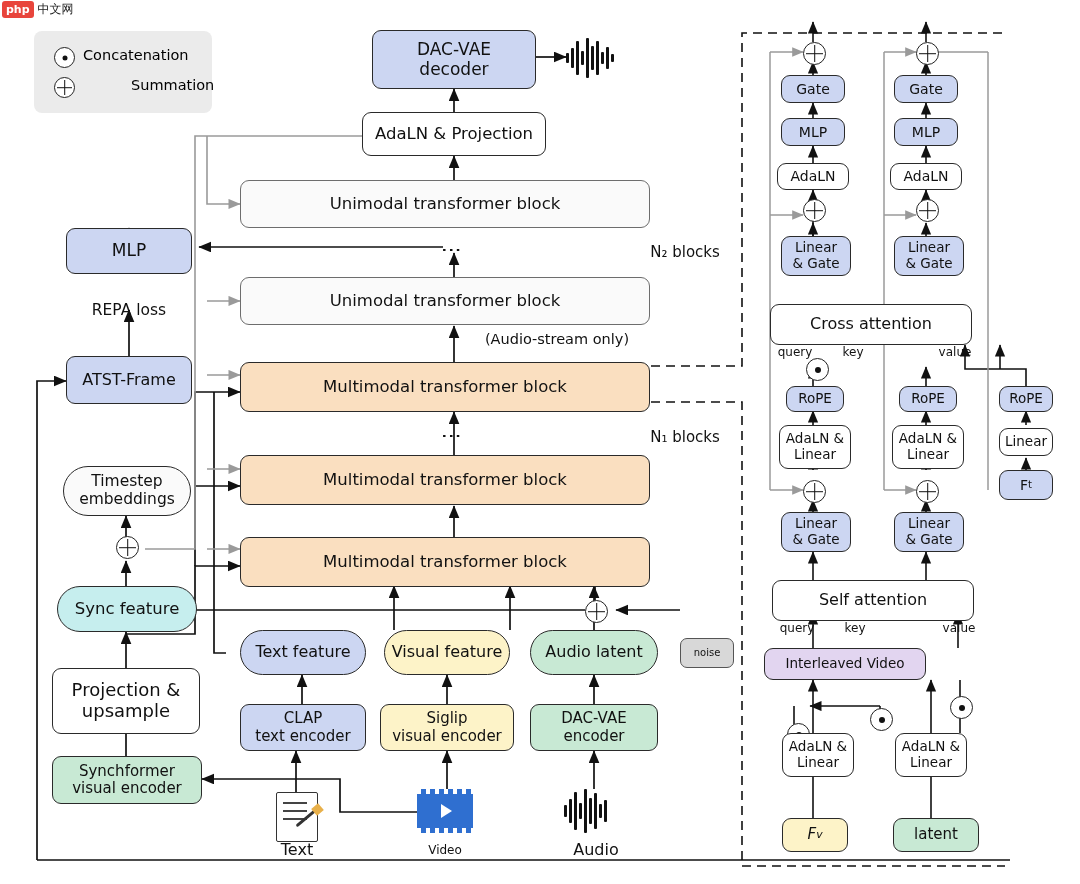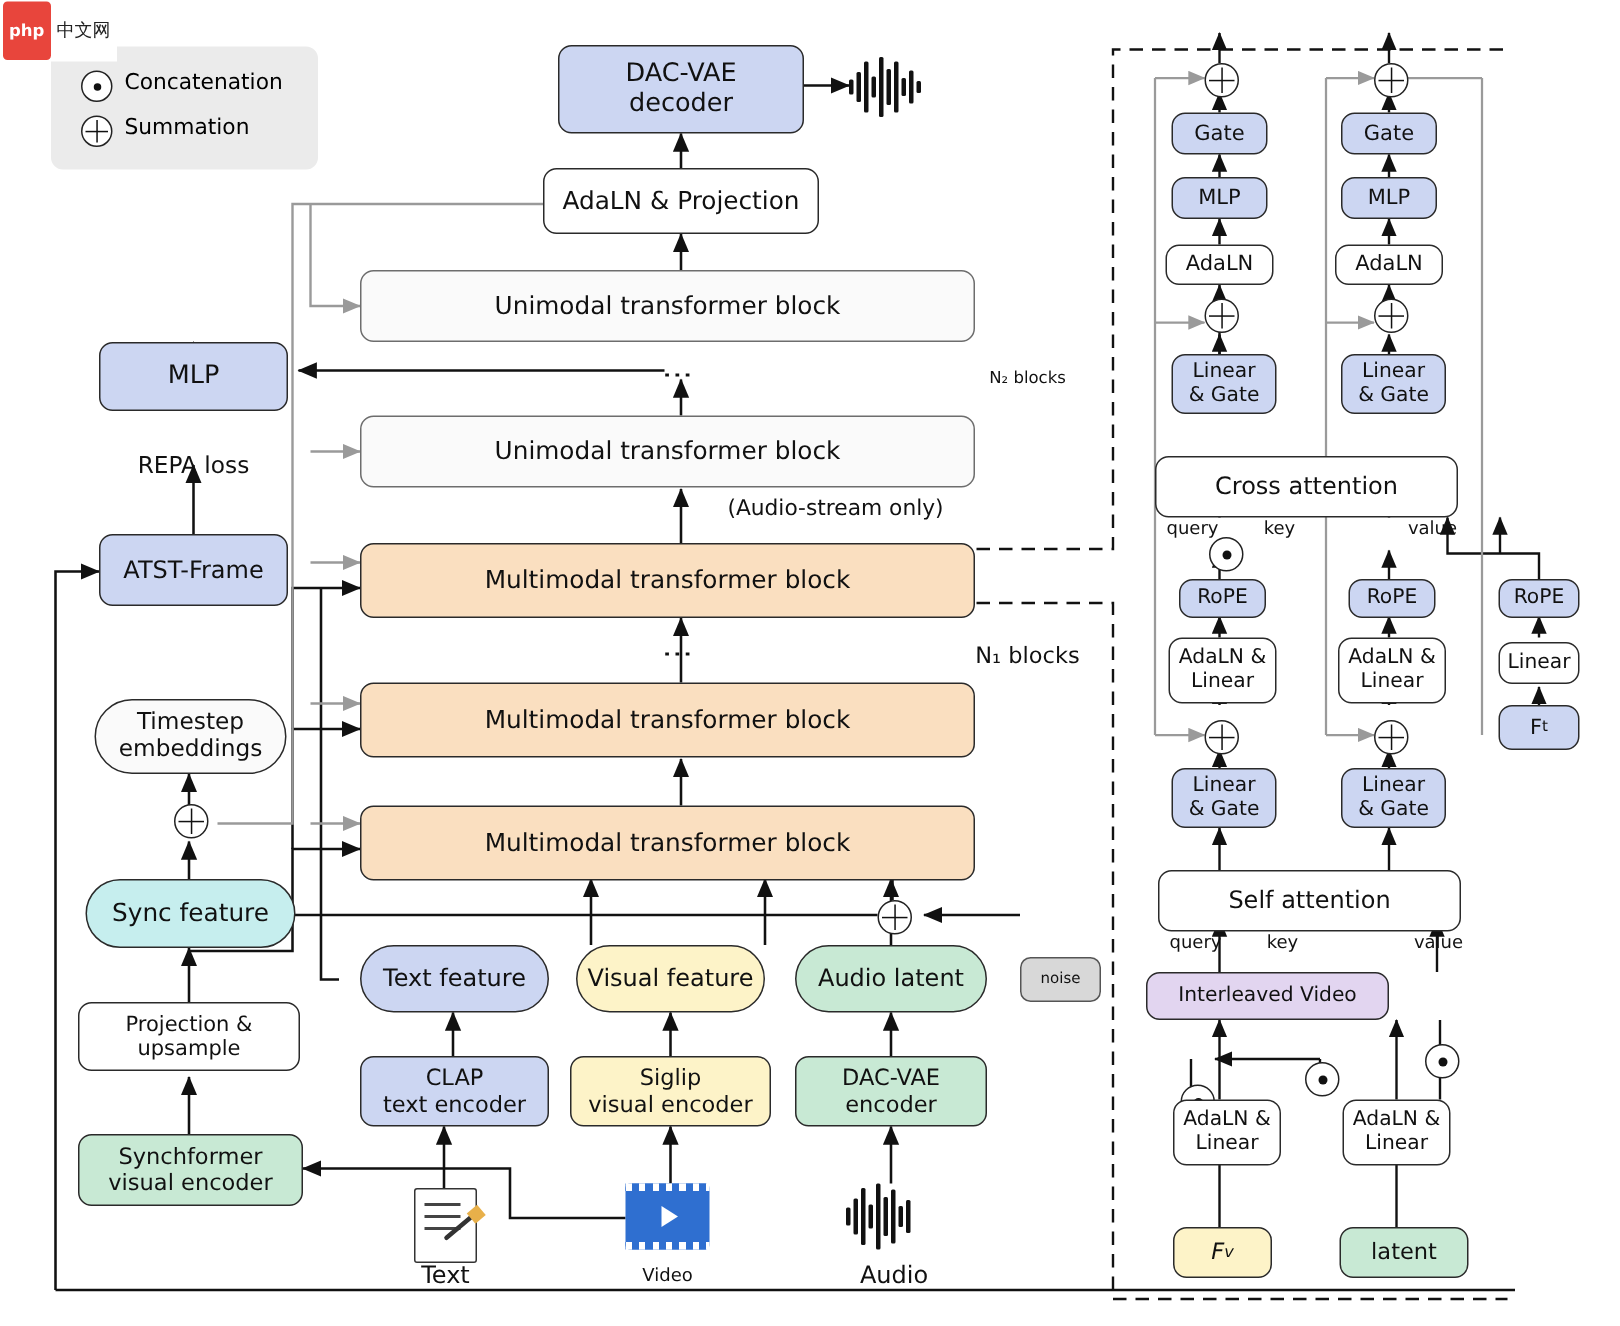--- a/index.html
+++ b/index.html
@@ -13,21 +13,21 @@
   .circ{width:19px;height:19px;border:1.6px solid #222;border-radius:50%;position:relative;background:#fff;flex:none;}
   .circ.dot::after{content:"";position:absolute;left:50%;top:50%;width:5px;height:5px;background:#111;border-radius:50%;transform:translate(-50%,-50%);}
   .circ.plus::before{content:"";position:absolute;left:50%;top:2px;bottom:2px;width:1.6px;background:#111;transform:translateX(-50%);}
   .circ.plus::after{content:"";position:absolute;top:50%;left:2px;right:2px;height:1.6px;background:#111;transform:translateY(-50%);}
   .op{position:absolute;width:21px;height:21px;border:1.6px solid #222;border-radius:50%;background:#fff;}
   .op.plus::before{content:"";position:absolute;left:50%;top:2px;bottom:2px;width:1.6px;background:#111;transform:translateX(-50%);}
   .op.plus::after{content:"";position:absolute;top:50%;left:2px;right:2px;height:1.6px;background:#111;transform:translateY(-50%);}
   .op.dot::after{content:"";position:absolute;left:50%;top:50%;width:6px;height:6px;background:#111;border-radius:50%;transform:translate(-50%,-50%);}
   .dots{position:absolute;color:#111;font-size:20px;letter-spacing:0;line-height:6px;writing-mode:vertical-rl;}
   .wm{position:absolute;left:0;top:0;display:flex;align-items:center;gap:4px;background:#fff;padding:1px 4px 1px 2px;}
-  .wm .php{background:#e8453c;color:#fff;font-weight:bold;font-size:11px;border-radius:3px;padding:13px 4px;}
+  .wm .php{background:#e8453c;color:#fff;font-weight:bold;font-size:11px;border-radius:3px;padding:2px 4px;}
   .wm .cn{color:#222;font-size:12px;}
   svg{position:absolute;left:0;top:0;width:1080px;height:884px;pointer-events:none;}
   .wave{position:absolute;display:flex;align-items:center;gap:2px;}
   .wave i{display:block;width:3px;background:#111;border-radius:1px;}
   .vid{position:absolute;background:#2f6fd0;border-radius:3px;display:flex;align-items:center;justify-content:center;}
   .vid .tri{width:0;height:0;border-left:11px solid #fff;border-top:7px solid transparent;border-bottom:7px solid transparent;margin-left:3px;}
   .vid .strip{position:absolute;left:0;right:0;height:5px;background:repeating-linear-gradient(90deg,#fff 0 4px,#2f6fd0 4px 9px);}
   .doc{position:absolute;width:40px;height:48px;background:#fff;border:1.5px solid #333;border-radius:2px;}
   .doc .ln{position:absolute;left:6px;right:10px;height:1.5px;background:#444;}
 </style>
@@ -167,21 +167,21 @@
     </g>
   </svg>
 
   <div class="legend" style="left:34px;top:31px;width:178px;height:82px;">
     <div class="row" style="left:20px;top:16px;">
       <span class="circ dot"></span>
       <span style="font-size:14.5px;">Concatenation</span>
     </div>
     <div class="row" style="left:20px;top:46px;">
       <span class="circ plus"></span>
-      <span style="font-size:14.5px;">Summation</span>
+      <span style="font-size:14.5px;margin-left:48px;">Summation</span>
     </div>
   </div>
 
   <div class="node" style="left:372px;top:30px;width:164px;height:59px;background:#ccd6f2;font-size:17px;white-space:pre-line;">DAC-VAE
 decoder</div>
 
   <div class="wave" style="left:566px;top:38px;height:40px;">
     <i style="height:10px"></i>
       <i style="height:20px"></i>
       <i style="height:34px"></i>
@@ -192,39 +192,39 @@
       <i style="height:12px"></i>
       <i style="height:22px"></i>
       <i style="height:8px"></i>
   </div>
 
   <div class="node" style="left:362px;top:112px;width:184px;height:44px;font-size:16.5px;">AdaLN &amp; Projection</div>
 
   <div class="node" style="left:240px;top:180px;width:410px;height:48px;font-size:16.5px;background:#fafafa;border-color:#6d6d6d;">Unimodal transformer block</div>
   <div class="node" style="left:240px;top:277px;width:410px;height:48px;font-size:16.5px;background:#fafafa;border-color:#6d6d6d;">Unimodal transformer block</div>
   <div class="dots" style="left:449px;top:240px;">⋮</div>
-  <div class="lbl" style="left:640px;top:242px;width:90px;height:20px;font-size:11px;">N₂ blocks</div>
+  <div class="lbl" style="left:640px;top:242px;width:90px;height:20px;font-size:15px;">N₂ blocks</div>
 
   <div class="node" style="left:66px;top:228px;width:126px;height:46px;background:#ccd6f2;font-size:17px;">MLP</div>
   <div class="lbl plain" style="left:62px;top:300px;width:134px;height:20px;font-size:15.5px;">REPA loss</div>
   <div class="node" style="left:66px;top:356px;width:126px;height:48px;background:#ccd6f2;font-size:16px;">ATST-Frame</div>
 
   <div class="lbl plain" style="left:462px;top:330px;width:190px;height:20px;font-size:14.5px;">(Audio-stream only)</div>
 
   <div class="node" style="left:240px;top:362px;width:410px;height:50px;background:#fadfc0;font-size:16.5px;">Multimodal transformer block</div>
   <div class="node" style="left:240px;top:455px;width:410px;height:50px;background:#fadfc0;font-size:16.5px;">Multimodal transformer block</div>
   <div class="node" style="left:240px;top:537px;width:410px;height:50px;background:#fadfc0;font-size:16.5px;">Multimodal transformer block</div>
   <div class="dots" style="left:449px;top:426px;">⋮</div>
   <div class="lbl" style="left:640px;top:427px;width:90px;height:20px;font-size:15px;">N₁ blocks</div>
 
   <div class="node" style="left:63px;top:466px;width:128px;height:50px;border-radius:26px;background:#fafafa;font-size:15.5px;white-space:pre-line;">Timestep
 embeddings</div>
   <div class="op plus" style="left:116px;top:536px;"></div>
   <div class="node" style="left:57px;top:586px;width:140px;height:46px;border-radius:24px;background:#c6eeee;font-size:16.5px;">Sync feature</div>
-  <div class="node" style="left:52px;top:668px;width:148px;height:46px;background:#fff;font-size:14px;white-space:pre-line;">Projection &amp;
+  <div class="node" style="left:52px;top:668px;width:148px;height:66px;background:#fff;font-size:18px;white-space:pre-line;">Projection &amp;
 upsample</div>
   <div class="node" style="left:52px;top:756px;width:150px;height:48px;background:#c8e9d4;font-size:15px;white-space:pre-line;">Synchformer
 visual encoder</div>
 
   <div class="node" style="left:240px;top:630px;width:126px;height:45px;border-radius:23px;background:#ccd6f2;font-size:16px;">Text feature</div>
   <div class="node" style="left:384px;top:630px;width:126px;height:45px;border-radius:23px;background:#fdf3c8;font-size:16px;">Visual feature</div>
   <div class="node" style="left:530px;top:630px;width:128px;height:45px;border-radius:23px;background:#c8e9d4;font-size:16px;">Audio latent</div>
   <div class="op plus" style="left:585px;top:600px;"></div>
   <div class="node" style="left:680px;top:638px;width:54px;height:30px;border-radius:7px;background:#d8d8d8;border-color:#555;font-size:10px;">noise</div>
 

